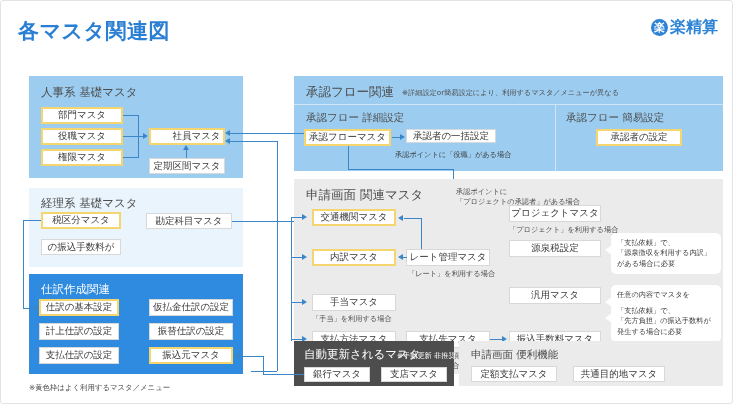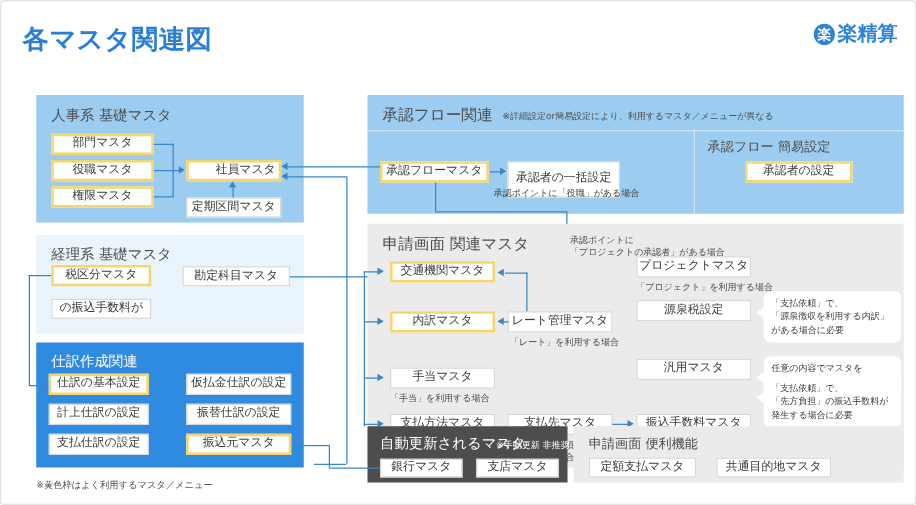--- a/index.html
+++ b/index.html
@@ -111,24 +111,25 @@
 
   <div class="ln lnh" style="left:231px;top:220px;width:75px;"></div>
 
   <div id="footnote">※黄色枠はよく利用するマスタ／メニュー</div>
 
   <div class="panel blue" style="left:293px;top:75px;width:429px;height:95px;">
     <div class="ptitle" style="left:12px;top:8px;font-size:12.5px;">承認フロー関連</div>
     <div class="note" style="left:108px;top:12px;text-align:center;">※詳細設定or簡易設定により、利用するマスタ／メニューが異なる</div>
     <div class="hdiv" style="left:0;top:28px;width:429px;"></div>
     <div class="vdiv" style="left:261px;top:28px;height:67px;"></div>
+    <div class="ptitle" style="left:12px;top:35px;font-size:10.5px;">承認フロー 詳細設定</div>
     <div class="ptitle" style="left:272px;top:35px;font-size:10.5px;">承認フロー 簡易設定</div>
   </div>
   <div class="box hl" style="left:303px;top:128px;width:87px;height:17px;">承認フローマスタ</div>
-  <div class="box" style="left:405px;top:128px;width:90px;height:29px;">承認者の一括設定</div>
+  <div class="box" style="left:405px;top:128px;width:90px;height:14px;">承認者の一括設定</div>
   <div class="note onblue" style="left:394px;top:149px;">承認ポイントに「役職」がある場合</div>
   <div class="box hl" style="left:595px;top:128px;width:86px;height:17px;">承認者の設定</div>
 
   <div class="ln lnh" style="left:391px;top:136px;width:10px;"></div>
   <div class="arw r" style="left:399px;top:133px;"></div>
   <div class="ln lnh" style="left:228px;top:132px;width:75px;"></div>
   <div class="arw l" style="left:224px;top:129px;"></div>
 
   <div class="ln lnv" style="left:347px;top:145px;height:23px;"></div>
   <div class="ln lnh" style="left:347px;top:168px;width:105px;"></div>

